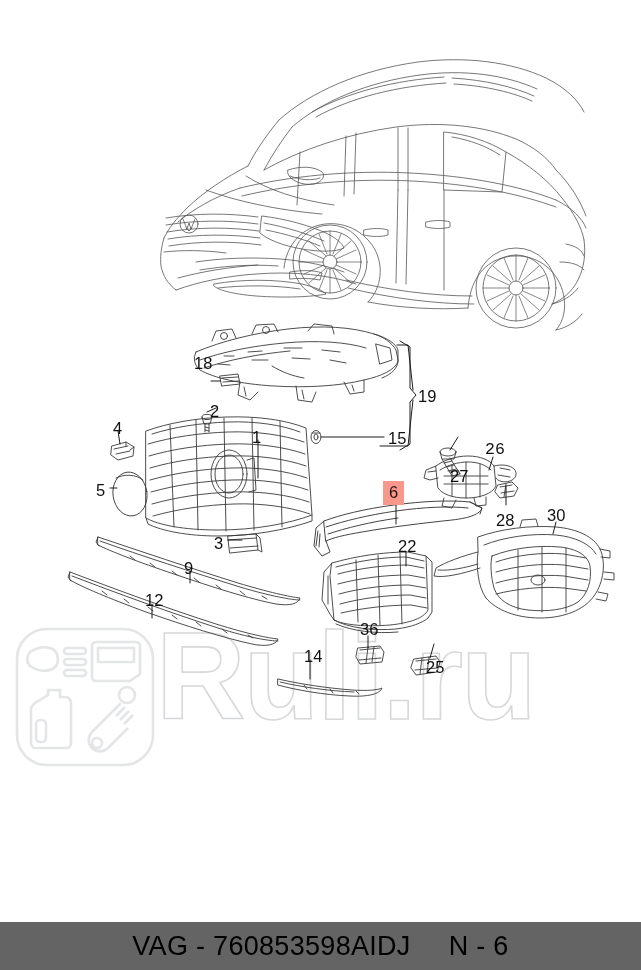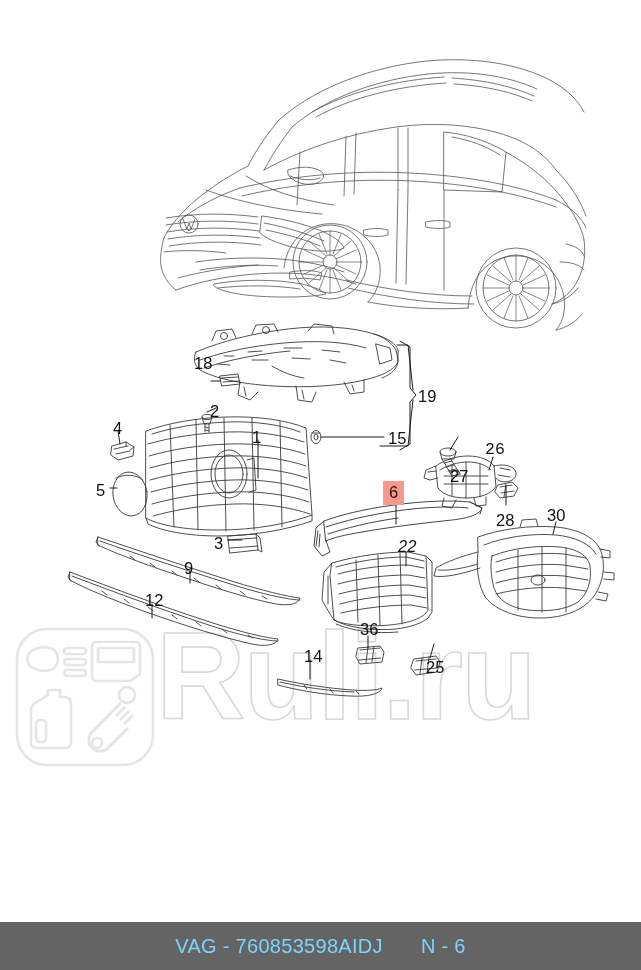--- a/index.html
+++ b/index.html
@@ -22,21 +22,21 @@
   
   .callout{position:absolute;z-index:4;font-size:16.5px;color:#111;
            font-family:"Liberation Sans","DejaVu Sans",sans-serif;
            line-height:1;white-space:nowrap;}
   .callout.hl{background:#f7988c;padding:3px 6px 4px 6px;color:#2b1110;}
 
   
   #footer{position:absolute;left:0;top:922px;width:641px;height:48px;
           background:#646464;z-index:6;display:flex;align-items:center;
           justify-content:center;gap:38px;}
-  #footer span{color:#7dd3fc;font-size:20px;letter-spacing:.3px;}
+  #footer span{color:#000000;font-size:27px;letter-spacing:.3px;}
 </style>
 </head>
 <body>
 
 <div id="sheet">
 
   <div id="watermark">
     <div id="wm-logo">
       <svg width="142" height="142" viewBox="0 0 142 142" fill="none" stroke="#e3e5e7" stroke-width="2.6">
         <rect x="3" y="3" width="136" height="136" rx="30" ry="30"></rect>
@@ -413,21 +413,21 @@
   <div class="callout" style="left:113px;top:420px;">4</div>
   <div class="callout" style="left:96px;top:482px;">5</div>
   <div class="callout hl" style="left:383px;top:481px;">6</div>
   <div class="callout" style="left:184px;top:560px;">9</div>
   <div class="callout" style="left:145px;top:592px;">12</div>
   <div class="callout" style="left:304px;top:648px;">14</div>
   <div class="callout" style="left:418px;top:388px;">19</div>
   <div class="callout" style="left:388px;top:430px;">15</div>
   <div class="callout" style="left:194px;top:355px;">18</div>
   <div class="callout" style="left:547px;top:507px;">30</div>
-  <div class="callout" style="left:398px;top:538px;font-style:italic;">22</div>
+  <div class="callout" style="left:398px;top:538px;">22</div>
   <div class="callout" style="left:360px;top:621px;">36</div>
   <div class="callout" style="left:426px;top:659px;">25</div>
   <div class="callout" style="left:485px;top:442px;font-family:Liberation Mono, monospace;">26</div>
   <div class="callout" style="left:450px;top:432px;margin-top:36px;">27</div>
   <div class="callout" style="left:496px;top:512px;">28</div>
 
   <div id="footer">
     <span>VAG - 760853598AIDJ</span>
     <span>N - 6</span>
   </div>

